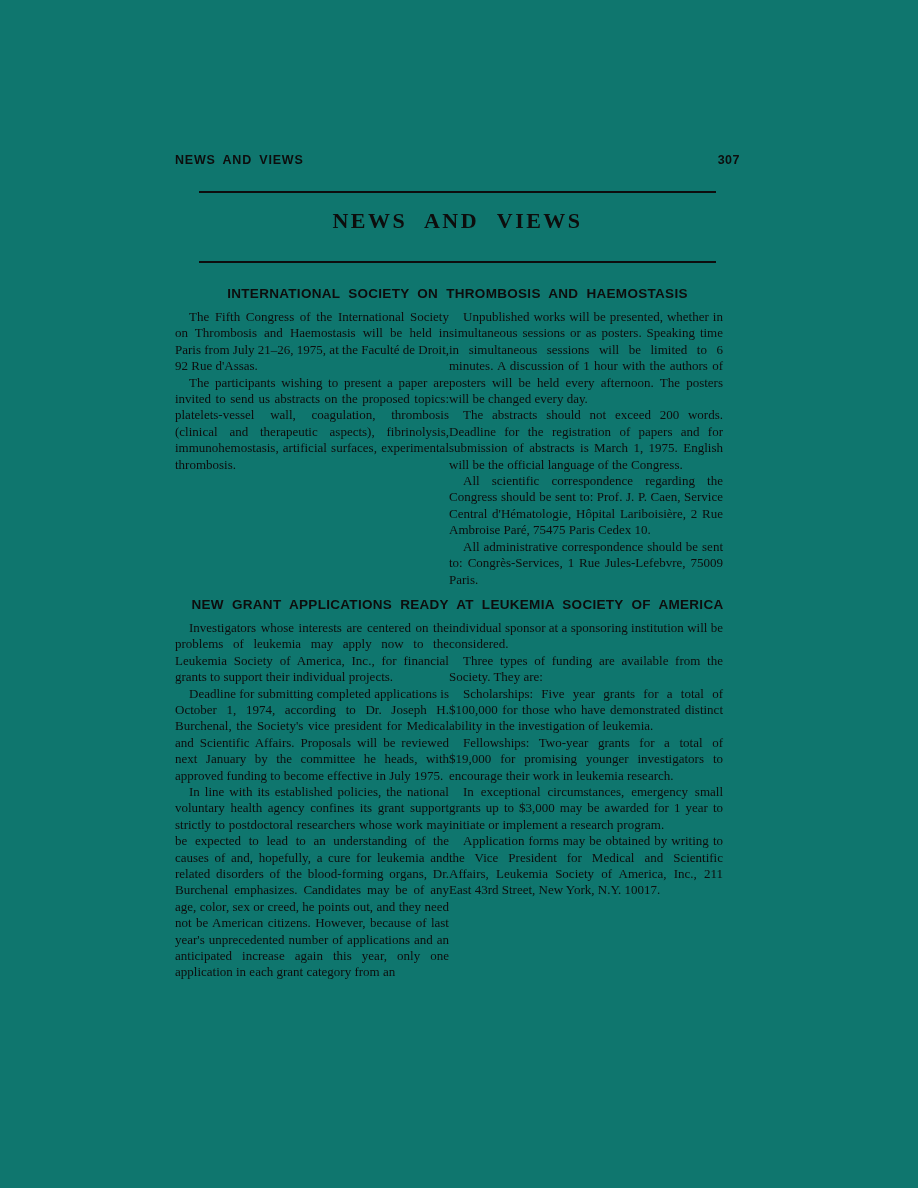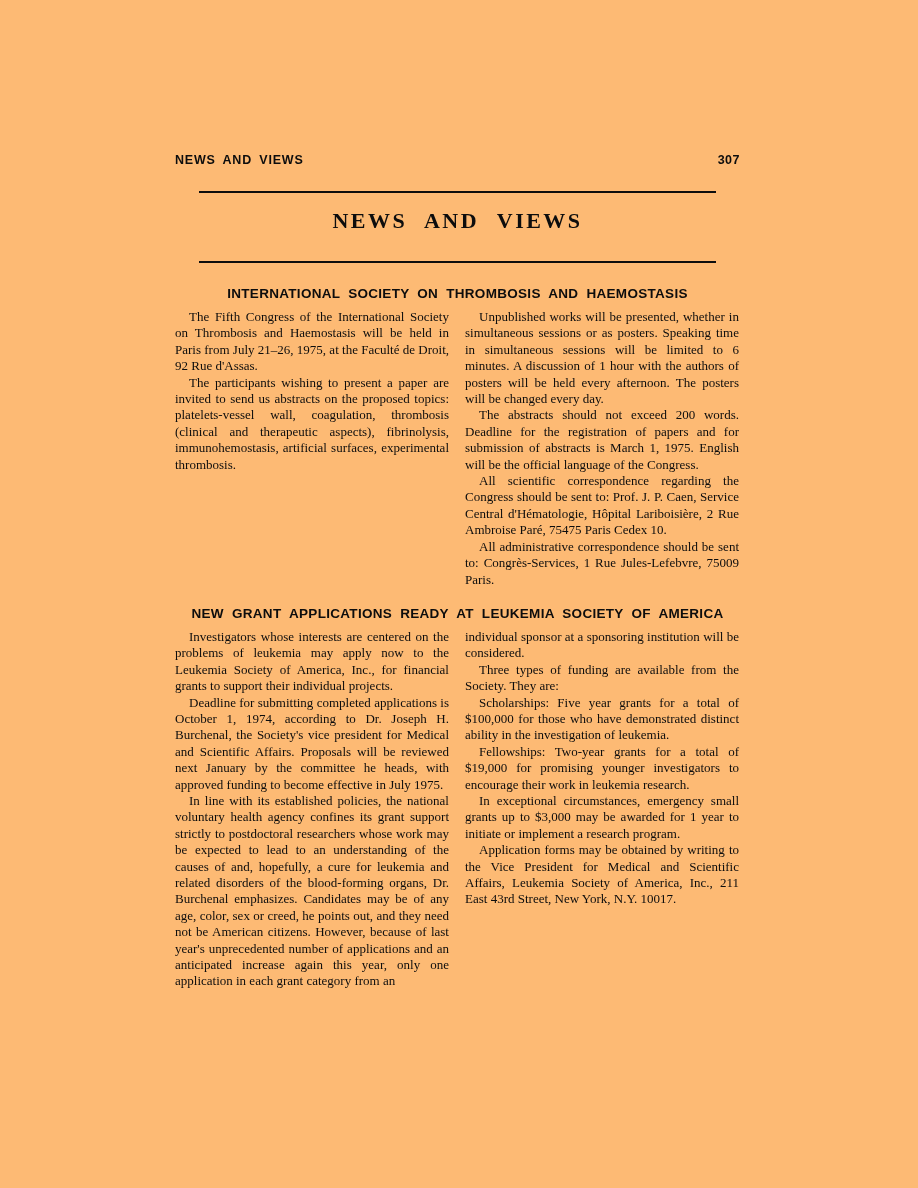--- a/index.html
+++ b/index.html
@@ -4,21 +4,21 @@
 <style>
   html, body {
     margin: 0;
     padding: 0;
     background: #e8e8e8;
   }
   .page {
     position: relative;
     width: 918px;
     height: 1188px;
-    background: #fdba74;
+    background: #0f766e;
     color: #0d0d0d;
     font-family: "Liberation Serif", serif;
     overflow: hidden;
   }
   .content {
     position: absolute;
     left: 175px;
     top: 137px;
     width: 565px;
   }
@@ -55,24 +55,23 @@
   .section-heading {
     margin: 0;
     text-align: center;
     font-family: "Liberation Sans", sans-serif;
     font-weight: bold;
     font-size: 13.5px;
     letter-spacing: 0.3px;
     word-spacing: 4px;
   }
   .heading-1 { margin-top: 23px; }
-  .heading-2 { margin-top: 18px; }
+  .heading-2 { margin-top: 9px; }
   .cols {
     display: flex;
-    gap: 16px;
     margin-top: 8px;
   }
   .col {
     width: 274px;
     flex: 0 0 274px;
     font-size: 13px;
     line-height: 16.4px;
     text-align: justify;
   }
   .para {

